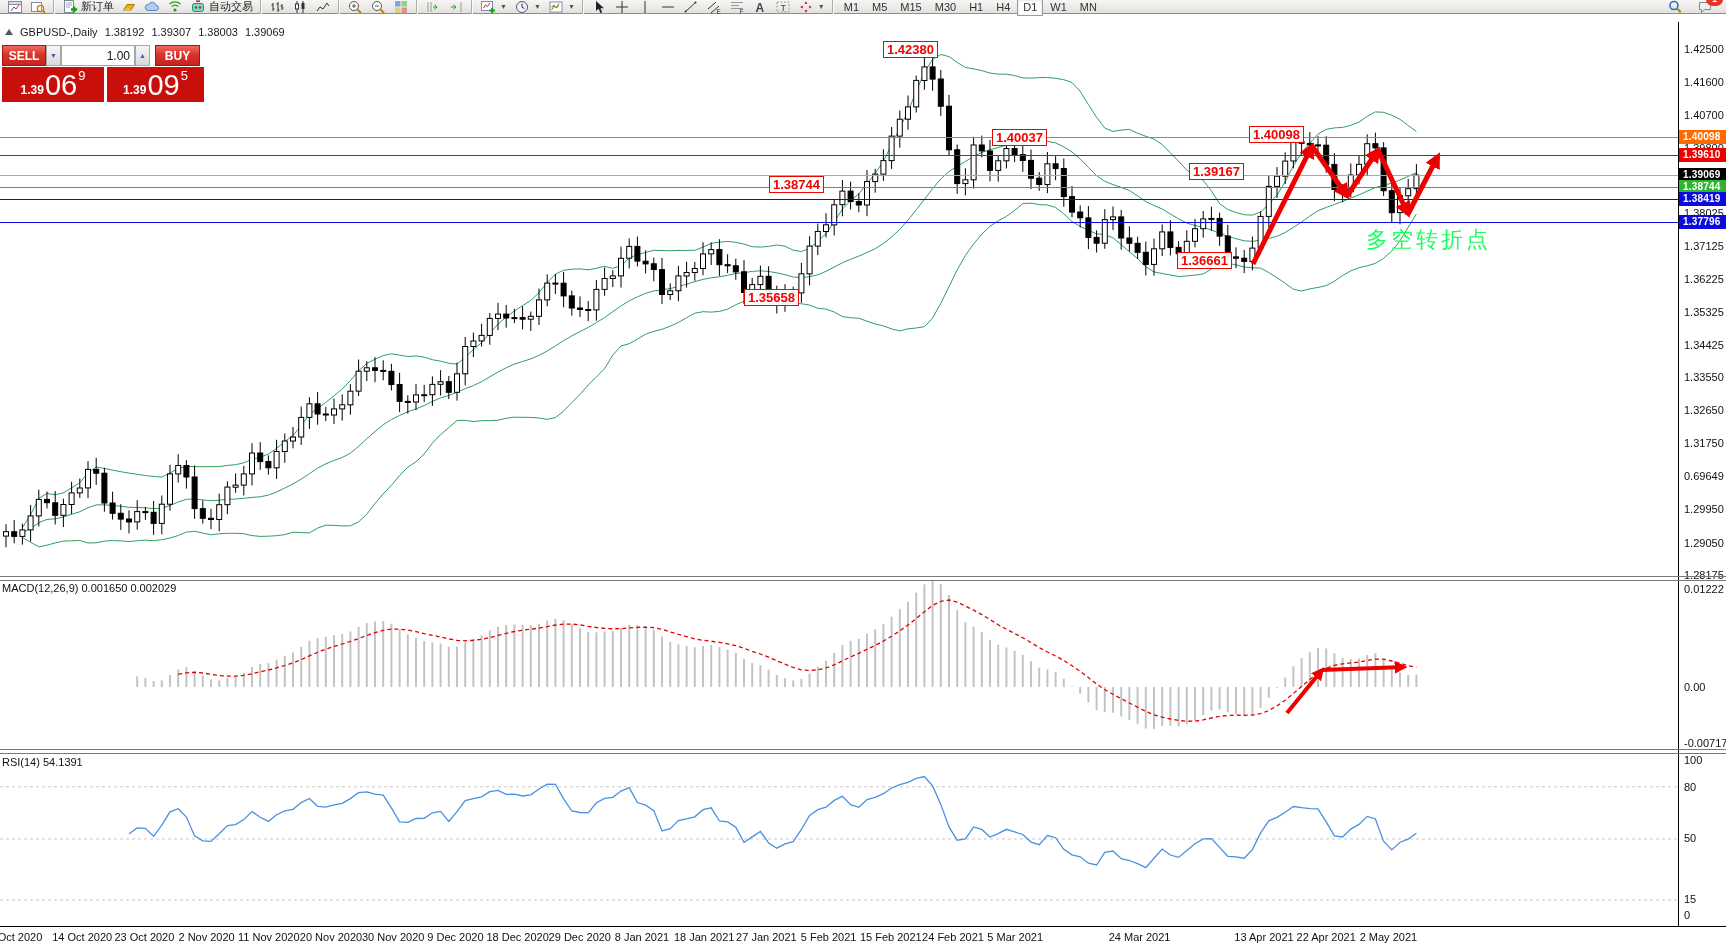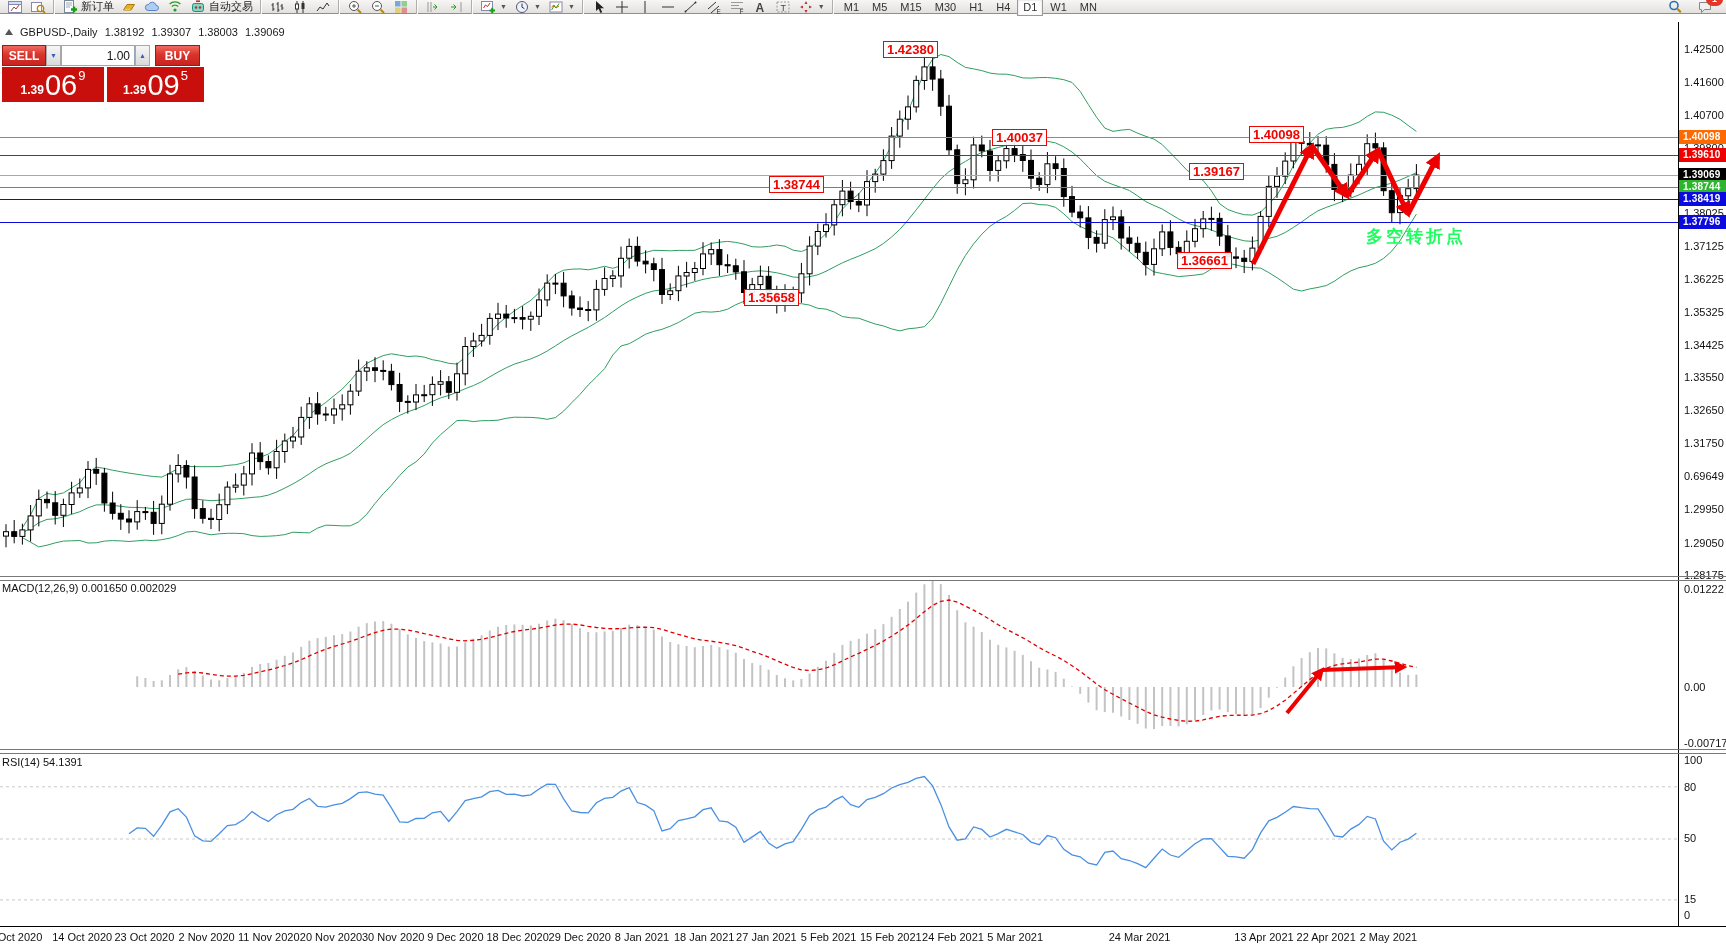--- a/index.html
+++ b/index.html
@@ -41,21 +41,21 @@
   #plot{position:absolute;left:0;top:0;z-index:5}
   .hdiv{position:absolute;left:0;width:1726px;height:1px;background:#787878;z-index:20}
   #axis-vline{position:absolute;left:1678px;top:22px;width:1px;height:905px;background:#000;z-index:8}
   .ytick{position:absolute;left:1684px;font-size:11px;color:#111;z-index:9;white-space:nowrap}
   .ptag{position:absolute;left:1679px;width:47px;height:14px;line-height:14px;font-size:10px;font-weight:bold;
     color:#fff;padding-left:4px;box-sizing:border-box;z-index:12;letter-spacing:0.2px}
   .plabel{position:absolute;color:#f00500;border:1px solid #f00500;background:rgba(255,255,255,0.92);
     font-size:13px;font-weight:bold;line-height:15px;padding:0 3px;z-index:15;white-space:nowrap}
   .dlab{position:absolute;top:931px;transform:translateX(-50%);font-size:11px;color:#111;white-space:nowrap;z-index:9}
   .indlab{position:absolute;font-size:11px;color:#111;z-index:14;white-space:nowrap}
-  #annotation{position:absolute;font-size:17px;font-weight:bold;letter-spacing:3px;z-index:16;white-space:nowrap}
+  #annotation{position:absolute;font-size:22px;font-weight:normal;letter-spacing:3px;z-index:16;white-space:nowrap}
 </style>
 </head>
 <body>
 
 <div id="toolbar">
     <div class="tb-btn">
       <svg width="16" height="16" viewBox="0 0 16 16" fill="none" stroke-width="1">
         <rect x="1.5" y="2.5" width="13" height="11" fill="#fff" stroke="#88a"></rect>
         <rect x="1.5" y="2.5" width="13" height="3" fill="#cfe0f5" stroke="#88a"></rect>
         <path d="M4 12 7 8l2 2 3-4" stroke="#b33" fill="none"></path>

